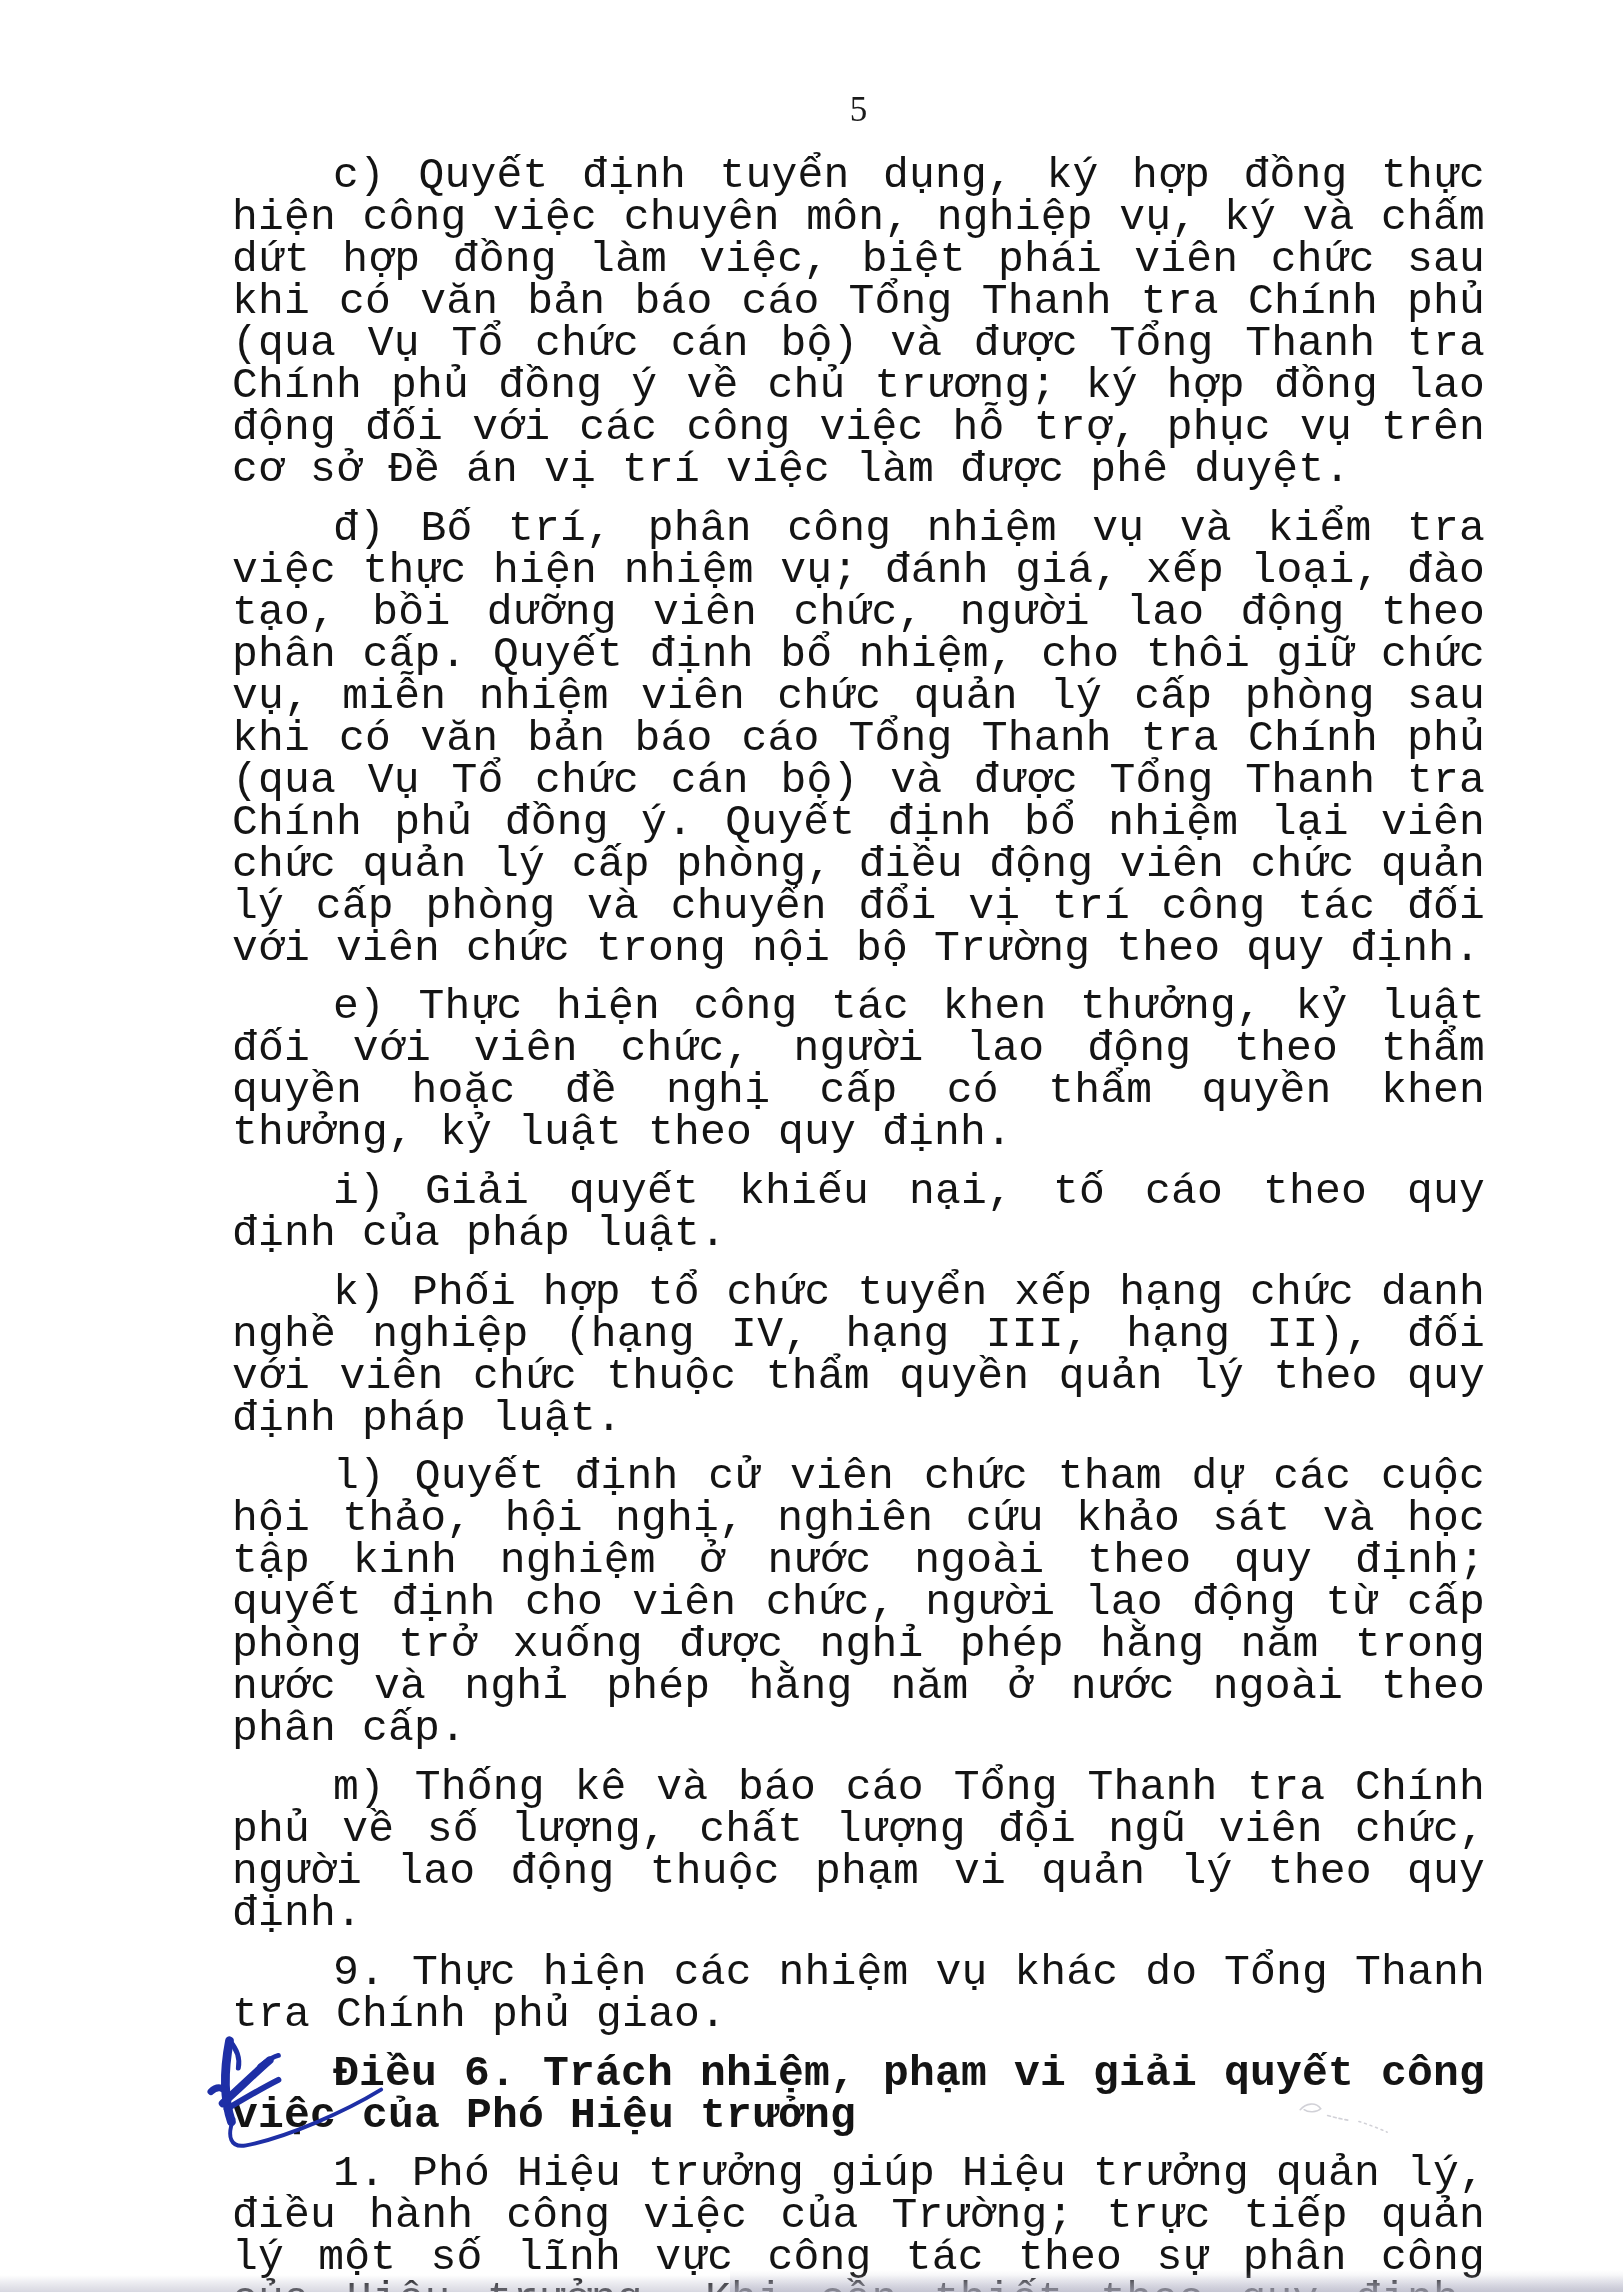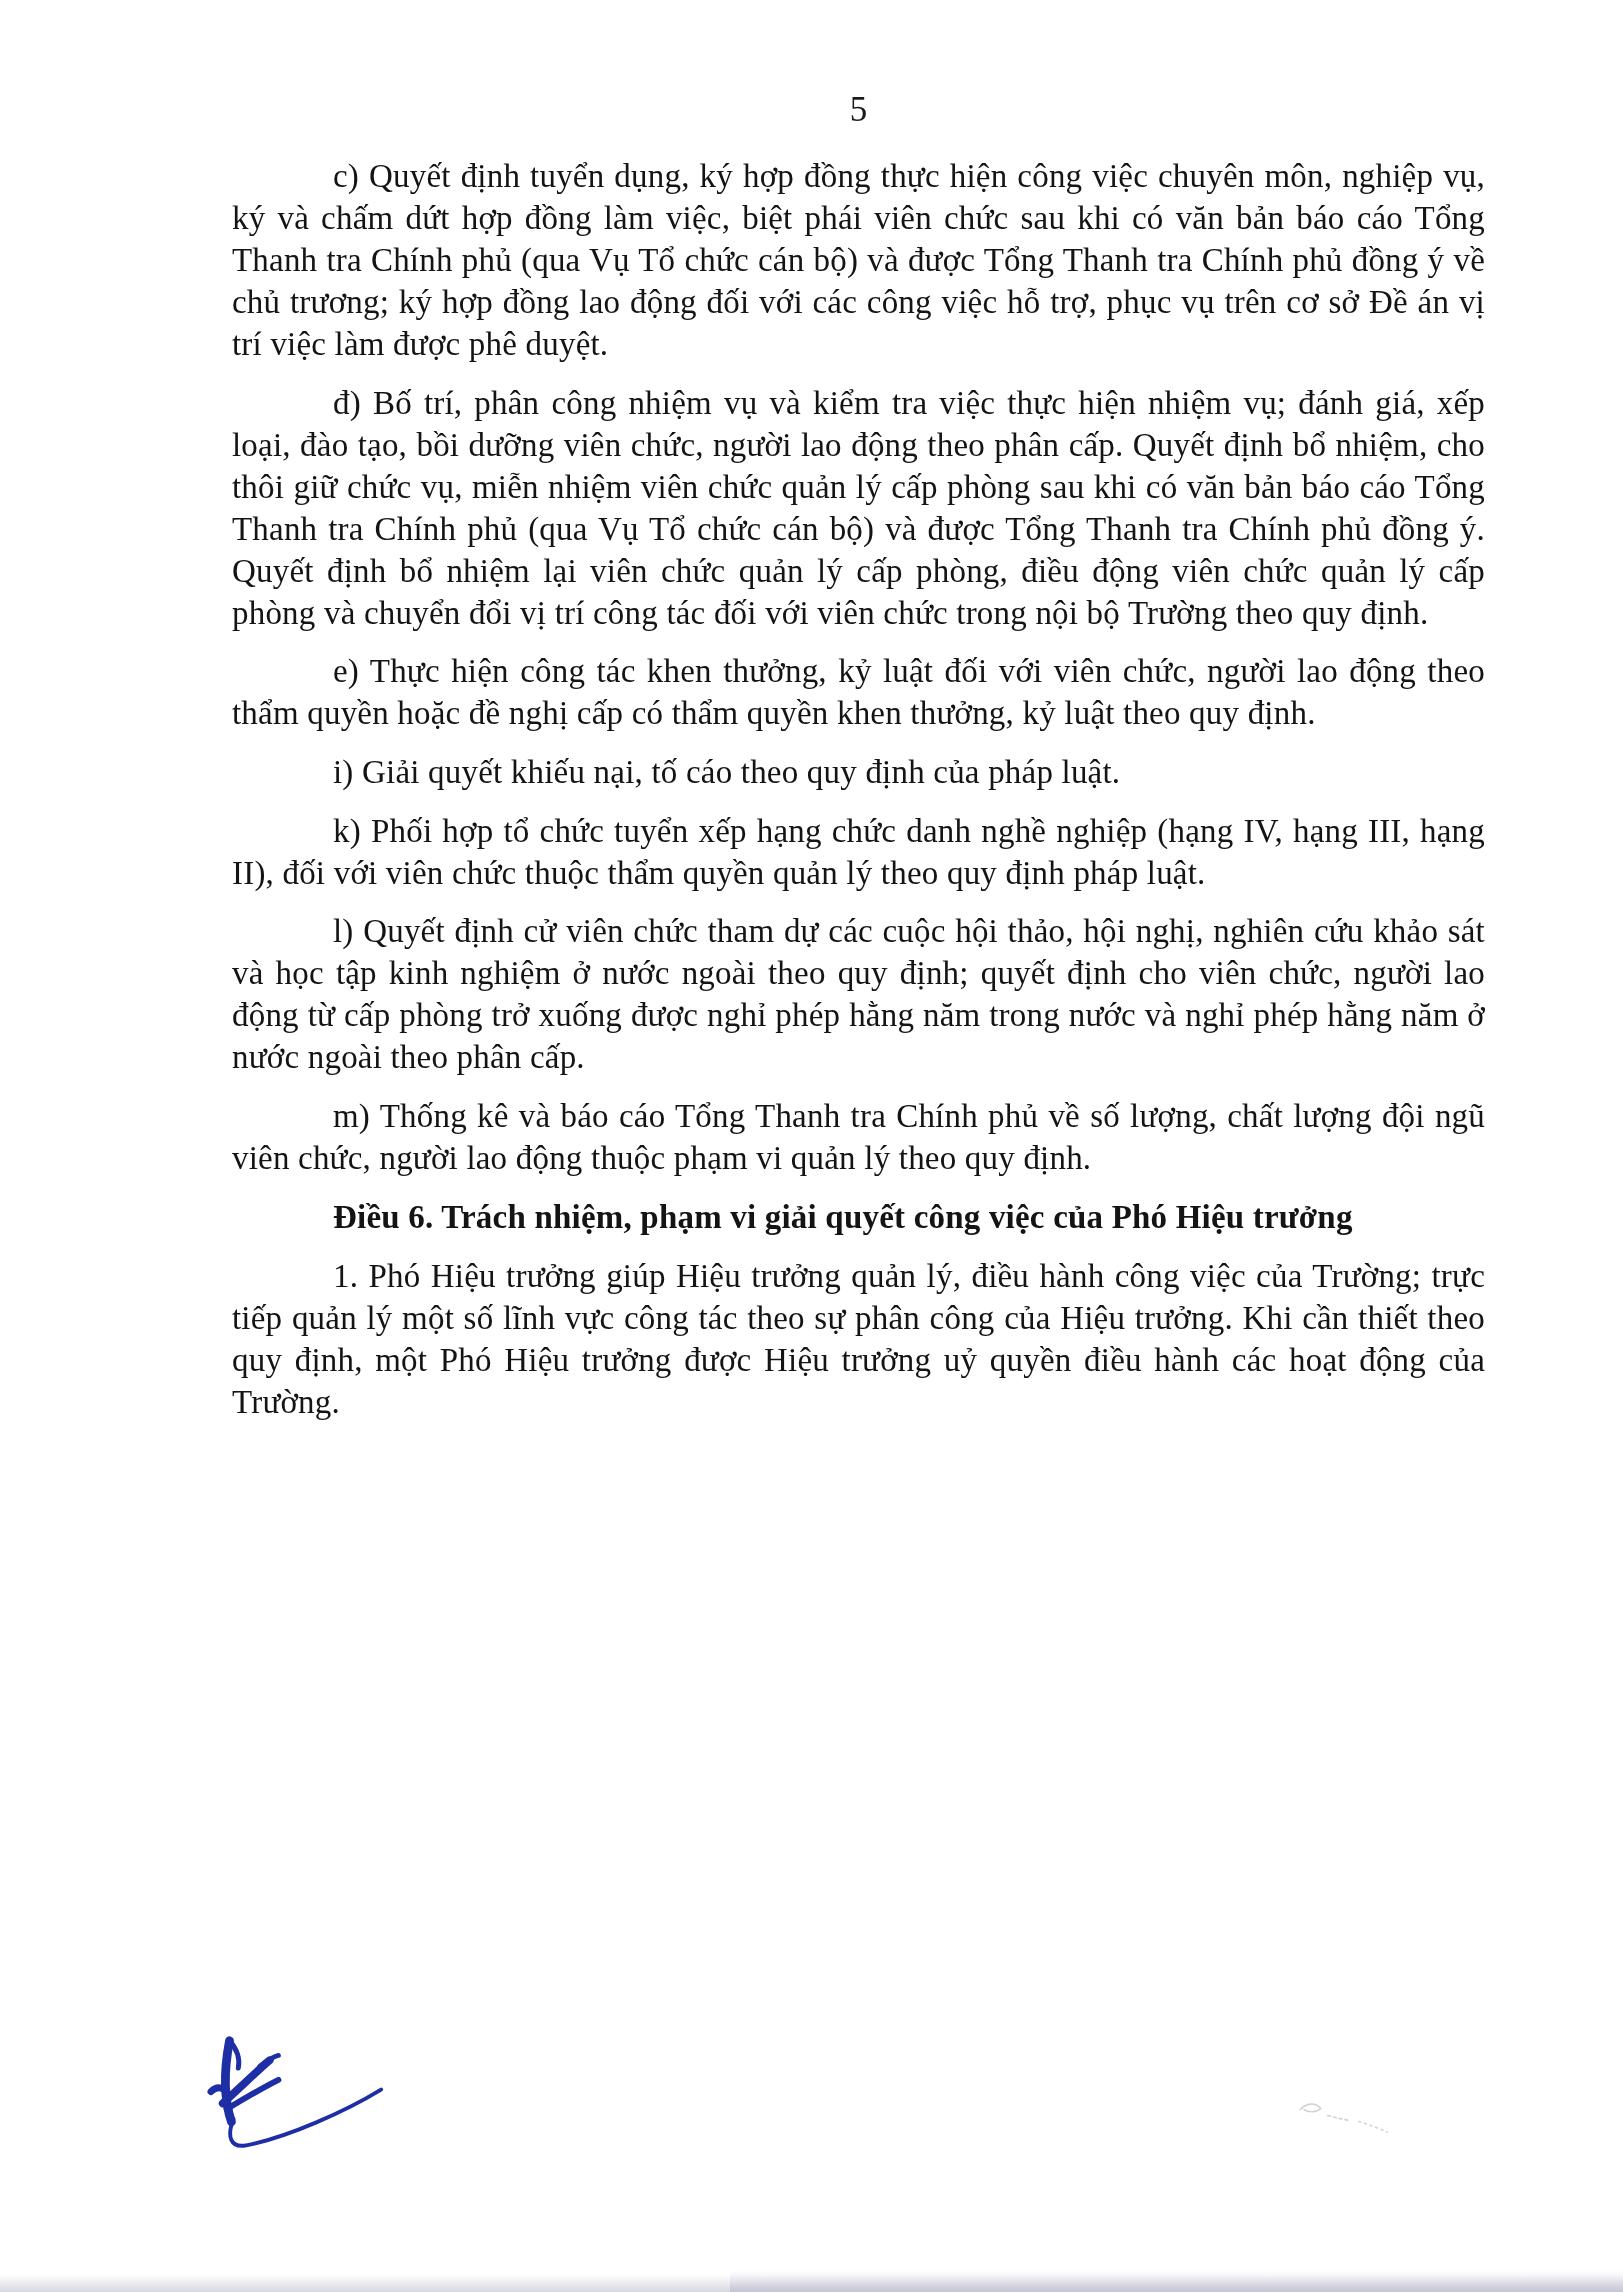--- a/index.html
+++ b/index.html
@@ -27,25 +27,26 @@
     color: #1a1a1a;
   }
   .content {
     position: absolute;
     left: 232px;
     top: 155px;
     width: 1253px;
   }
   .content p {
     margin: 0 0 16.7px 0;
-    font-size: 33px;
+    font-size: 43px;
     line-height: 42px;
     text-align: justify;
     text-indent: 101px;
     letter-spacing: 0.2px;
+    font-family: Liberation Mono, monospace;
   }
   .content p.bold {
     font-weight: bold;
   }
   .signature {
     position: absolute;
     left: 201px;
     top: 2029px;
     width: 191px;
     height: 132px;
@@ -83,20 +84,21 @@
   <div class="pageno">5</div>
 
   <div class="content">
     <p>c) Quyết định tuyển dụng, ký hợp đồng thực hiện công việc chuyên môn, nghiệp vụ, ký và chấm dứt hợp đồng làm việc, biệt phái viên chức sau khi có văn bản báo cáo Tổng Thanh tra Chính phủ (qua Vụ Tổ chức cán bộ) và được Tổng Thanh tra Chính phủ đồng ý về chủ trương; ký hợp đồng lao động đối với các công việc hỗ trợ, phục vụ trên cơ sở Đề án vị trí việc làm được phê duyệt.</p>
     <p>đ) Bố trí, phân công nhiệm vụ và kiểm tra việc thực hiện nhiệm vụ; đánh giá, xếp loại, đào tạo, bồi dưỡng viên chức, người lao động theo phân cấp. Quyết định bổ nhiệm, cho thôi giữ chức vụ, miễn nhiệm viên chức quản lý cấp phòng sau khi có văn bản báo cáo Tổng Thanh tra Chính phủ (qua Vụ Tổ chức cán bộ) và được Tổng Thanh tra Chính phủ đồng ý. Quyết định bổ nhiệm lại viên chức quản lý cấp phòng, điều động viên chức quản lý cấp phòng và chuyển đổi vị trí công tác đối với viên chức trong nội bộ Trường theo quy định.</p>
     <p>e) Thực hiện công tác khen thưởng, kỷ luật đối với viên chức, người lao động theo thẩm quyền hoặc đề nghị cấp có thẩm quyền khen thưởng, kỷ luật theo quy định.</p>
     <p>i) Giải quyết khiếu nại, tố cáo theo quy định của pháp luật.</p>
     <p>k) Phối hợp tổ chức tuyển xếp hạng chức danh nghề nghiệp (hạng IV, hạng III, hạng II), đối với viên chức thuộc thẩm quyền quản lý theo quy định pháp luật.</p>
     <p>l) Quyết định cử viên chức tham dự các cuộc hội thảo, hội nghị, nghiên cứu khảo sát và học tập kinh nghiệm ở nước ngoài theo quy định; quyết định cho viên chức, người lao động từ cấp phòng trở xuống được nghỉ phép hằng năm trong nước và nghỉ phép hằng năm ở nước ngoài theo phân cấp.</p>
     <p>m) Thống kê và báo cáo Tổng Thanh tra Chính phủ về số lượng, chất lượng đội ngũ viên chức, người lao động thuộc phạm vi quản lý theo quy định.</p>
+    <p>9. Thực hiện các nhiệm vụ khác do Tổng Thanh tra Chính phủ giao.</p>
     <p class="bold">Điều 6. Trách nhiệm, phạm vi giải quyết công việc của Phó Hiệu trưởng</p>
     <p>1. Phó Hiệu trưởng giúp Hiệu trưởng quản lý, điều hành công việc của Trường; trực tiếp quản lý một số lĩnh vực công tác theo sự phân công của Hiệu trưởng. Khi cần thiết theo quy định, một Phó Hiệu trưởng được Hiệu trưởng uỷ quyền điều hành các hoạt động của Trường.</p>
   </div>
 
   <svg class="signature" viewBox="0 0 195 135" aria-hidden="true">
     <g fill="none" stroke="#1e2fa6" stroke-linecap="round">
 
       <path d="M 33 92 C 26 110, 30 122, 46 119 C 88 111, 148 84, 184 62" stroke-width="4"></path>
 
       <path d="M 29 12 C 24 38, 22 68, 31 95" stroke-width="9"></path>

